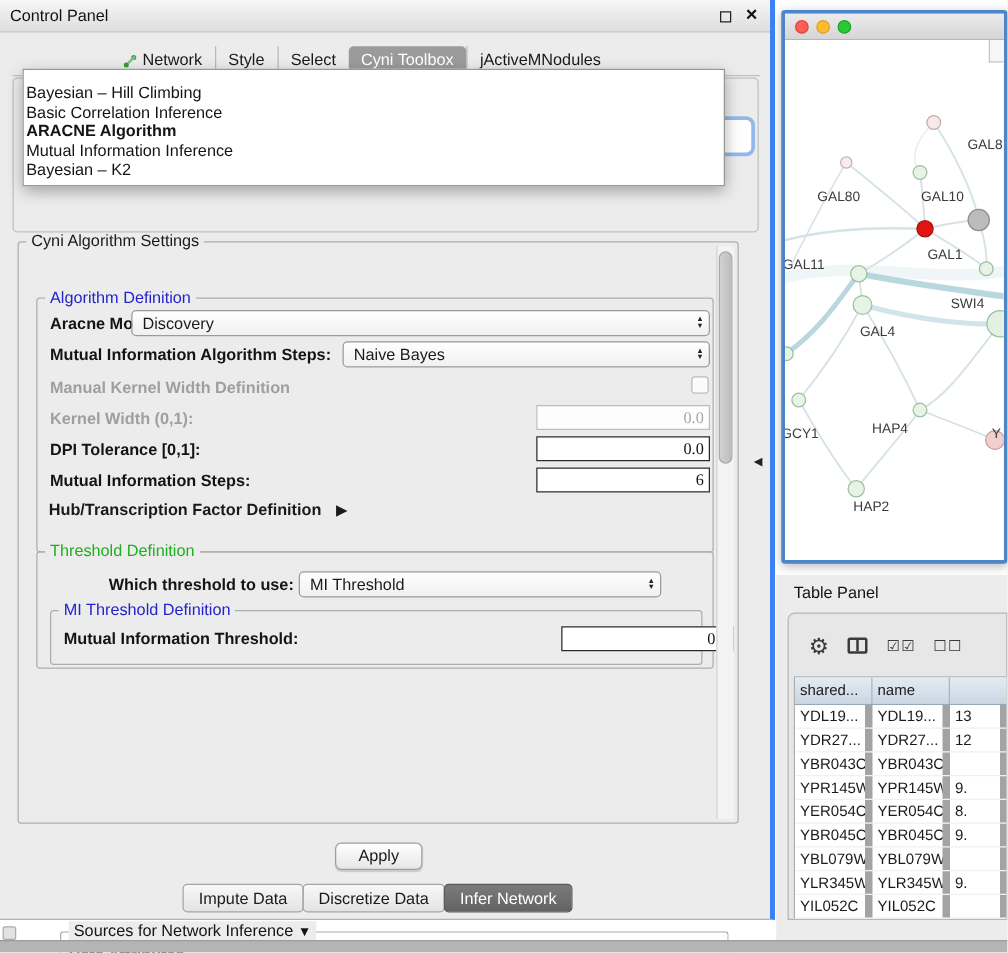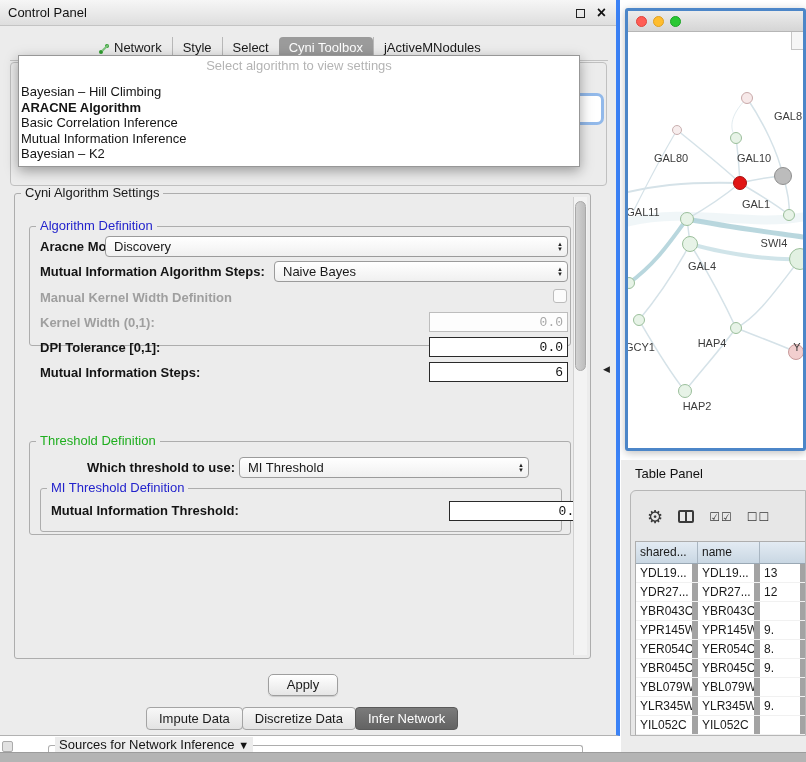--- a/index.html
+++ b/index.html
@@ -40,21 +40,21 @@
   .legend.green{color:#1fae1f}
   #settings-group{left:14px;top:193px;width:577px;height:466px}
   .v-scroll{position:absolute;right:3px;top:3px;bottom:3px;width:14px;background:#f3f3f3;border-left:1px solid #d2d2d2}
   .v-thumb{position:absolute;left:1px;top:4px;width:11px;height:170px;background:linear-gradient(90deg,#d2d2d2,#bdbdbd);border:1px solid #a9a9a9;border-radius:6px}
 
   .lbl{position:absolute;font-size:13px;font-weight:bold;color:#141414;white-space:nowrap}
   .lbl.dis{color:#9f9f9f}
   .combo{position:absolute;display:flex;align-items:center;height:21px;background:linear-gradient(#ffffff,#f0f0f0);border:1px solid #9b9b9b;border-radius:4px;font-size:13px;padding:0 4px 0 8px}
   .combo .val{flex:1;white-space:nowrap;overflow:hidden}
   .stepper{display:flex;flex-direction:column;align-items:center;font-size:6px;line-height:5px;color:#222;margin-left:4px}
-  .field{position:absolute;height:20px;text-align:right;font-size:13px;padding:0 4px;border:1.5px solid #2a2a2a;background:#fff;font-family:Liberation Mono, monospace;color:#111}
+  .field{position:absolute;height:20px;text-align:right;font-size:13px;padding:0 4px;border:1.5px solid #2a2a2a;background:#fff;font-family:Liberation Serif, serif;color:#111}
   .field.dis{border:1px solid #bdbdbd;color:#a8a8a8;background:#fdfdfd}
   .cb{position:absolute;width:14px;height:14px;border:1.5px solid #bcbcbc;border-radius:3px;background:#fbfbfb}
 
   .hub-row{position:absolute;left:24px;top:206px;font-size:13px;font-weight:bold;white-space:nowrap}
   .hub-row .arrow{font-size:12px;margin-left:8px;font-weight:normal}
 
   #sources-group{left:33px;top:551px;width:535px;height:106px;border-width:1px 1px 0 1px}
   .legend.plain{font-weight:normal;color:#141414}
 
   .apply-btn{position:absolute;left:268px;top:674px;width:70px;height:22px;border:1px solid #9e9e9e;border-radius:5px;background:linear-gradient(#ffffff,#e6e6e6);font-size:13px;text-align:center;line-height:20px;box-shadow:0 1px 1px rgba(0,0,0,.15)}
@@ -126,34 +126,33 @@
       <div class="tab">
         <span>jActiveMNodules</span>
       </div>
     </div>
   <div class="tab-underline"></div>
 
   <div class="behind-group"></div>
   <div class="focus-ring"></div>
 
   <div class="algo-popup">
-    <div class="algo-placeholder">Select algorithm to view settings</div>
     <div class="algo-options">
         <div class="algo-opt">Bayesian – Hill Climbing</div>
+        <div class="algo-opt">Basic Correlation Inference</div>
         <div class="algo-opt sel">ARACNE Algorithm</div>
-        <div class="algo-opt">Basic Correlation Inference</div>
         <div class="algo-opt">Mutual Information Inference</div>
         <div class="algo-opt">Bayesian – K2</div>
       </div>
   </div>
 
   <div class="group" id="settings-group">
     <span class="legend">Cyni Algorithm Settings</span>
 
-    <div class="group" style="left:14px;top:32px;width:542px;height:120px">
+    <div class="group" style="left:14px;top:44px;width:542px;height:204px">
       <span class="legend blue">Algorithm Definition</span>
 
       <span class="lbl" style="left:10px;top:12px">Aracne Mode:</span>
       <div class="combo" style="left:75px;top:9px;width:463px">
         <span class="val">Discovery</span>
         <span class="stepper">
             <span>▲</span>
             <span>▼</span>
           </span>
       </div>
@@ -173,20 +172,24 @@
       <span class="lbl dis" style="left:10px;top:88px">Kernel Width (0,1):</span>
       <input class="field dis" style="left: 399px; top: 85px; width: 139px;" value="0.0">
 
       <span class="lbl" style="left:10px;top:113px">DPI Tolerance [0,1]:</span>
       <input class="field" style="left: 399px; top: 110px; width: 139px;" value="0.0">
 
       <span class="lbl" style="left:10px;top:138px">Mutual Information Steps:</span>
       <input class="field" style="left: 399px; top: 135px; width: 139px;" value="6">
     </div>
 
+    <div class="hub-row">
+      <span>Hub/Transcription Factor Definition</span>
+      <span class="arrow">▶</span>
+    </div>
 
     <div class="group" style="left:14px;top:247px;width:542px;height:94px">
       <span class="legend green">Threshold Definition</span>
 
       <span class="lbl" style="left:57px;top:18px">Which threshold to use:</span>
       <div class="combo" style="left:209px;top:15px;width:290px">
         <span class="val">MI Threshold</span>
         <span class="stepper">
             <span>▲</span>
             <span>▼</span>

